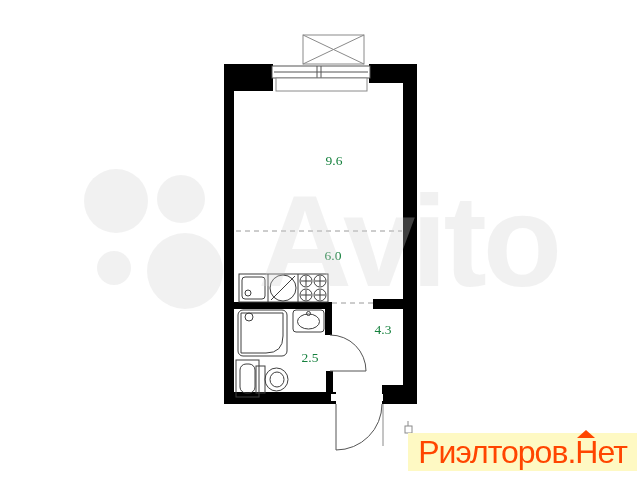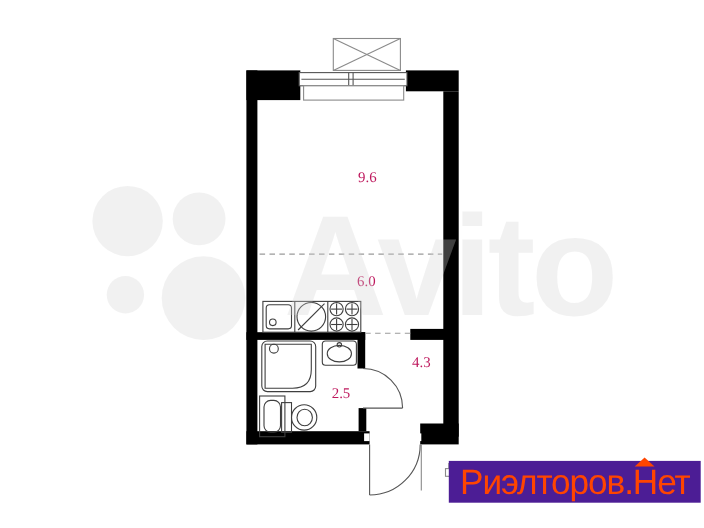--- a/index.html
+++ b/index.html
@@ -9,25 +9,25 @@
   .wall{fill:#000000;}
   .thin{stroke:#3f3f3f;stroke-width:1;fill:none;}
   .thin-fill{stroke:#3f3f3f;stroke-width:1;fill:#ffffff;}
   .mid{stroke:#555555;stroke-width:1;fill:none;}
   .mid-fill{stroke:#555555;stroke-width:1;fill:#ffffff;}
   .lite{stroke:#8a8a8a;stroke-width:1;fill:none;}
   .lite-fill{stroke:#8a8a8a;stroke-width:1;fill:#ffffff;}
   .dash{stroke:#9a9a9a;stroke-width:1;stroke-dasharray:5 4;fill:none;}
   .jamb{fill:#ffffff;}
   .room-label{position:absolute;z-index:2;transform:translate(-50%,-50%);
-              font-family:"Liberation Serif",serif;font-size:13.5px;color:#be185d;white-space:nowrap;padding-left:28px;}
+              font-family:"Liberation Serif",serif;font-size:13.5px;color:#15803d;white-space:nowrap;padding-left:28px;}
   .watermark{position:absolute;left:12px;top:0;width:640px;height:480px;z-index:3;pointer-events:none;}
   .wm-text{position:absolute;left:246px;top:176px;font-size:130px;line-height:1;font-weight:bold;
            letter-spacing:-4px;color:rgba(208,208,208,0.30);}
-  .logo{position:absolute;left:408px;top:419px;width:229px;height:38px;background:#4c1d95;z-index:4;
+  .logo{position:absolute;left:408px;top:433px;width:229px;height:38px;background:#fef9c3;z-index:4;
         display:flex;align-items:center;justify-content:center;
         font-size:32px;letter-spacing:-1px;color:#ff4500;white-space:nowrap;}
   .h-wrap{position:relative;display:inline-block;}
   .roof{position:absolute;top:-4px;left:50%;transform:translateX(-50%);width:0;height:0;
         border-left:9px solid transparent;border-right:9px solid transparent;
         border-bottom:8px solid #ff4500;}
 </style>
 </head>
 <body>
 

